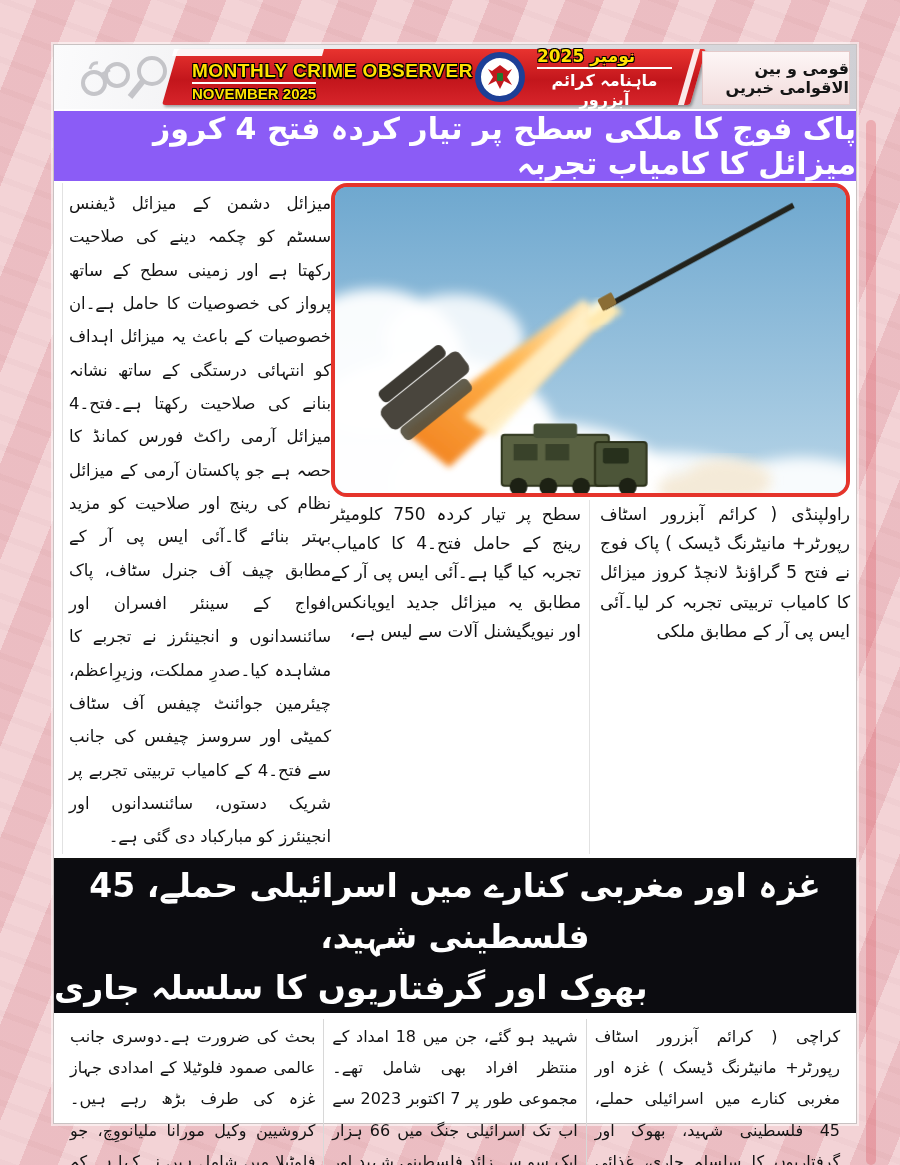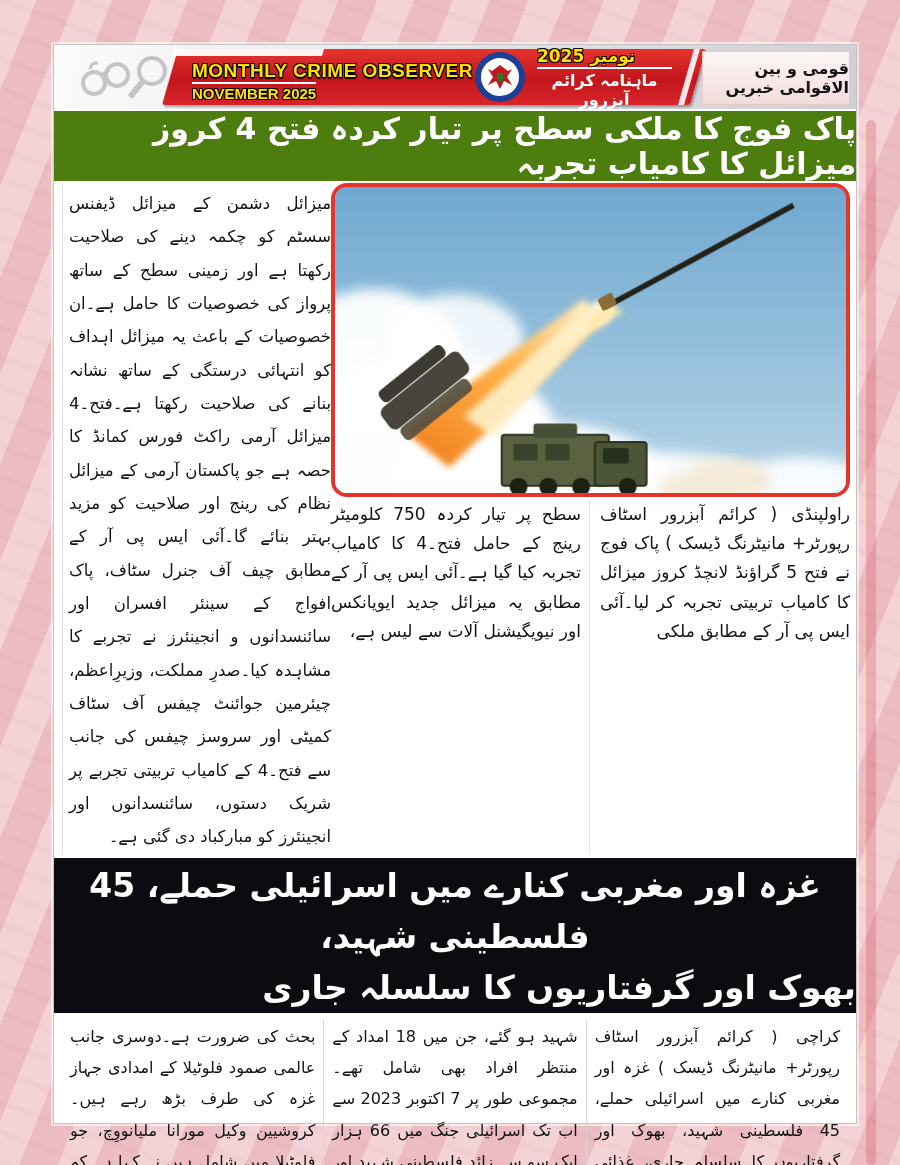--- a/index.html
+++ b/index.html
@@ -72,25 +72,25 @@
   .section-label{
     position:absolute;right:6px;top:6px;width:146px;height:52px;
     background:linear-gradient(180deg,#fdf6f6,#f2dcdc);
     border:1px solid #e4caca;border-radius:0;
     display:flex;align-items:center;justify-content:center;
     font-size:16px;font-weight:bold;color:#151515;direction:rtl;
   }
 
   
   .headline1{
-    flex:0 0 62px;background:#4d7c0f;color:#fff;display:flex;align-items:center;justify-content:center;
+    flex:0 0 62px;background:#8b5cf6;color:#fff;display:flex;align-items:center;justify-content:center;
     font-size:30px;font-weight:bold;direction:rtl;margin-top:2px;
   }
   .headline2{
-    flex:0 0 112px;background:#0c0c10;color:#fff;display:flex;flex-direction:column;align-items:flex-start;justify-content:center;
+    flex:0 0 112px;background:#0c0c10;color:#fff;display:flex;flex-direction:column;align-items:flex-end;justify-content:center;
     direction:rtl;margin-top:4px;border-top:2px solid #111;
   }
   .headline2 .h2l{font-size:33px;font-weight:bold;line-height:1.55;text-align:center;}
 
   
   .story1{flex:0 0 414px;display:flex;direction:ltr;padding:2px 6px 0 8px;box-sizing:border-box;gap:0;}
   .s1-left{
     flex:0 0 262px;direction:rtl;text-align:justify;font-size:16.5px;line-height:2.02;color:#131313;
     padding-top:4px;border-left:1px solid #e2e2e2;padding-left:6px;
   }

